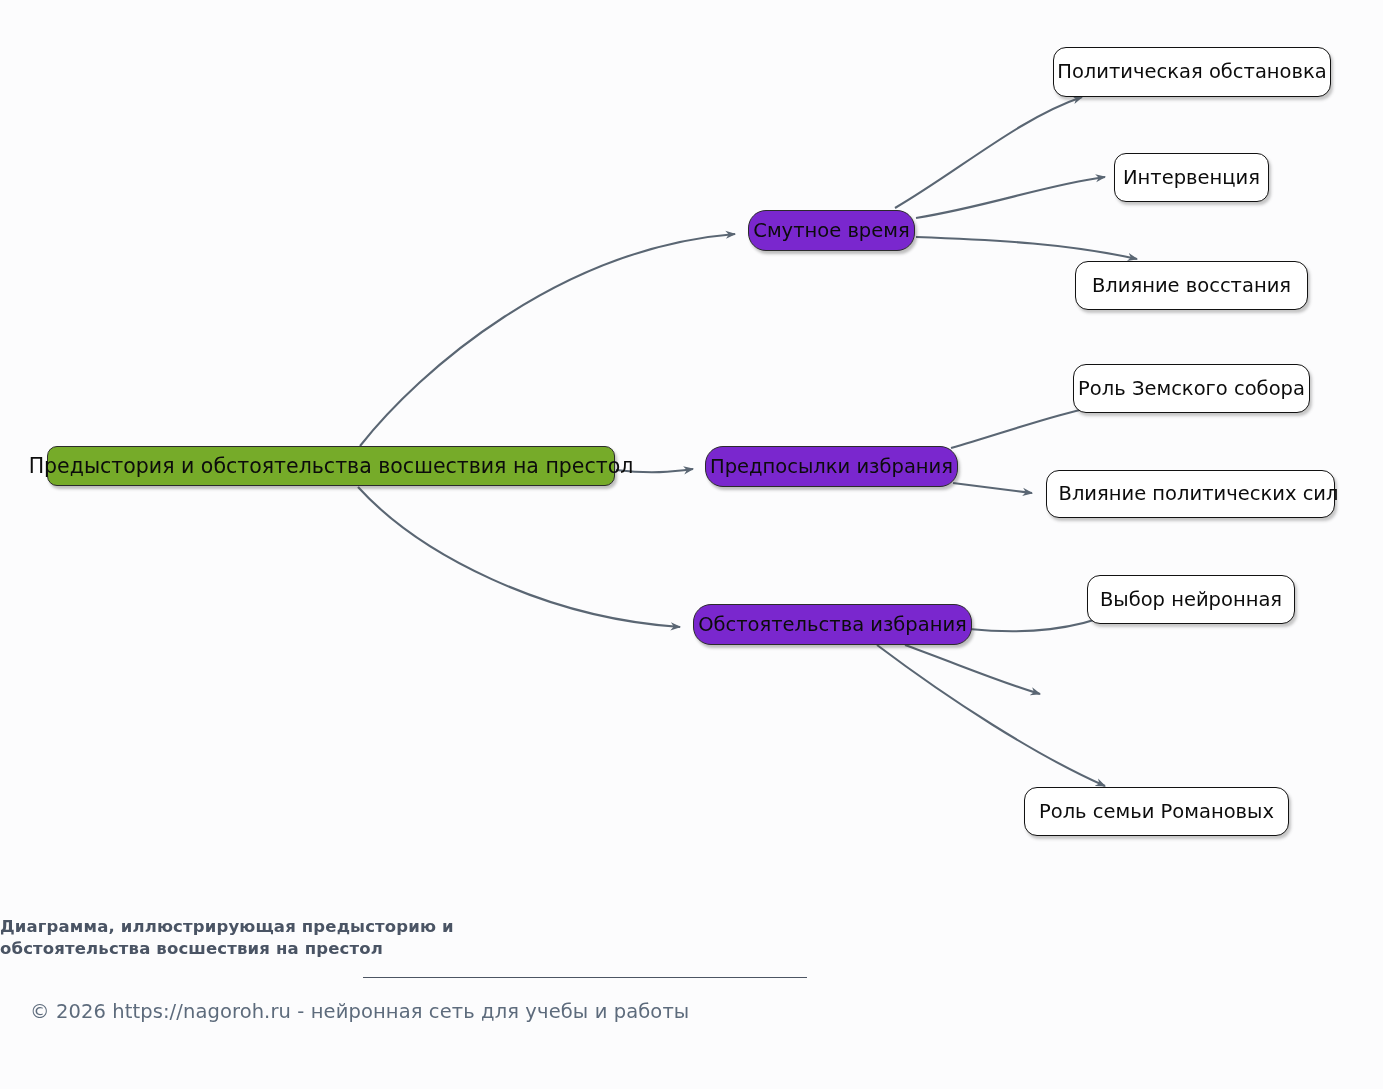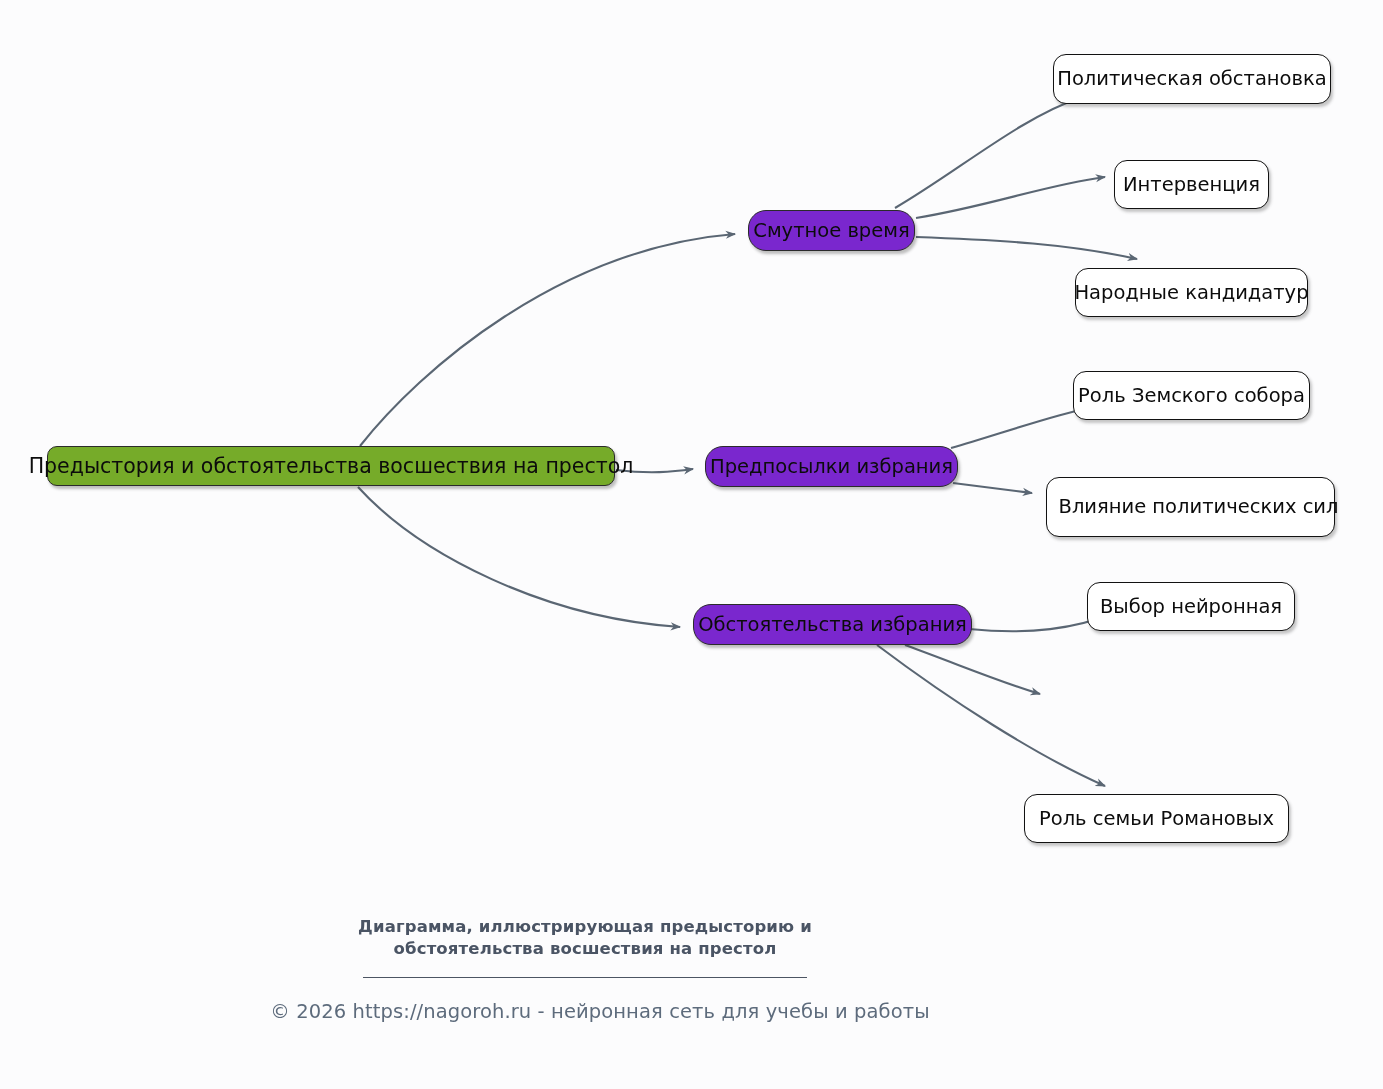--- a/index.html
+++ b/index.html
@@ -49,27 +49,25 @@
     font-size: 19.5px;
     box-shadow: 2px 3px 3px rgba(60,60,60,0.33);
   }
   .node-leaf {
     background: #ffffff;
     border: 1.7px solid #121212;
     border-radius: 13px;
     color: #0c0c0c;
     font-size: 19.5px;
     box-shadow: 2px 3px 3px rgba(70,70,70,0.30);
-    margin-top: 7px;
   }
   #footer {
     position: absolute;
     left: 0;
     width: 1170px;
-    text-align: center;
   }
   .caption {
     color: #4a5464;
     font-size: 16.5px;
     font-weight: bold;
     line-height: 1.35;
     letter-spacing: 0.15px;
   }
   .caption-line2 { display: block; }
   .divider {
@@ -118,25 +116,25 @@
     </g>
   </svg>
 
   <div class="node node-root" style="left:47px; top:446px; width:568px; height:40px;">Предыстория и обстоятельства восшествия на престол</div>
 
   <div class="node node-branch" style="left:748px; top:210px; width:167px; height:41px;">Смутное время</div>
   <div class="node node-branch" style="left:705px; top:446px; width:253px; height:41px;">Предпосылки избрания</div>
   <div class="node node-branch" style="left:693px; top:604px; width:279px; height:41px;">Обстоятельства избрания</div>
 
   <div class="node node-leaf" style="left:1053px; top:47px; width:278px; height:50px;">Политическая обстановка</div>
-  <div class="node node-leaf" style="left:1114px; top:153px; width:155px; height:49px;">Интервенция</div>
-  <div class="node node-leaf" style="left:1075px; top:261px; width:233px; height:49px;">Народные кандидатур</div>
+  <div class="node node-leaf" style="left:1114px; top:153px; width:155px; height:49px;border-radius:12px;">Интервенция</div>
+  <div class="node node-leaf" style="left:1075px; top:261px; width:233px; height:49px;">Влияние восстания</div>
 
   <div class="node node-leaf" style="left:1073px; top:364px; width:237px; height:49px;">Роль Земского собора</div>
-  <div class="node node-leaf" style="left:1046px; top:470px; width:289px; height:60px;padding-left:16px;">Влияние политических сил</div>
+  <div class="node node-leaf" style="left:1046px; top:470px; width:289px; height:48px;padding-left:16px;">Влияние политических сил</div>
 
   <div class="node node-leaf" style="left:1087px; top:575px; width:208px; height:49px;">Выбор нейронная</div>
   <div class="node node-leaf" style="left:1024px; top:787px; width:265px; height:49px;">Роль семьи Романовых</div>
 
   <div id="footer" style="top:916px;">
     <div class="caption">
       <span>Диаграмма, иллюстрирующая предысторию и</span>
       <span class="caption-line2">обстоятельства восшествия на престол</span>
     </div>
     <div class="divider"></div>

